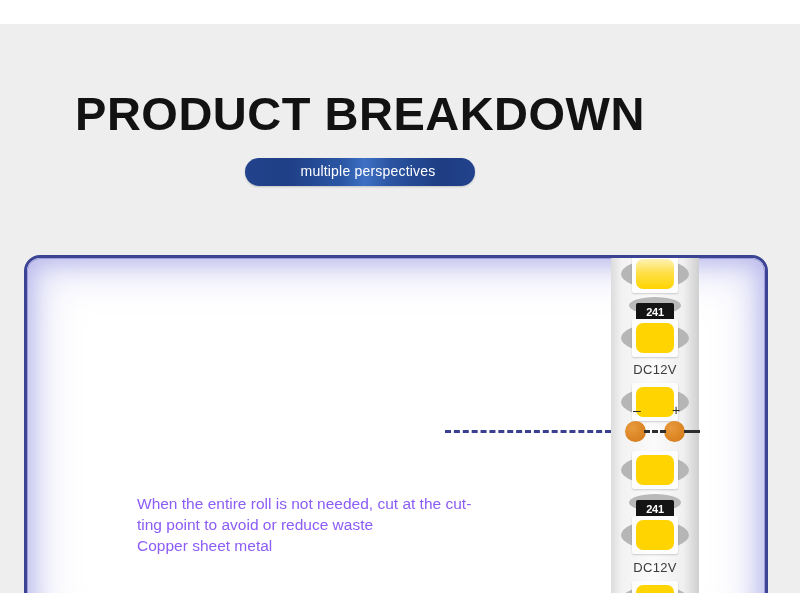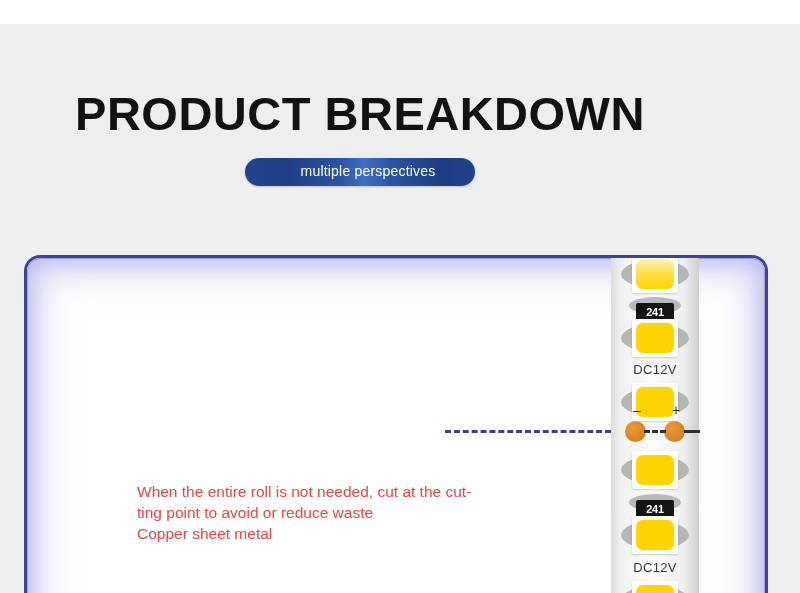--- a/index.html
+++ b/index.html
@@ -124,23 +124,23 @@
     left: 418px;
     top: 172px;
     width: 166px;
     height: 0;
     border-top: 3px dashed #3a3f8f;
   }
 
   #body-copy {
     position: absolute;
     left: 110px;
-    top: 223px;
+    top: 235px;
     width: 420px;
-    color: #ef4444;
+    color: #8b5cf6;
     font-size: 15.5px;
     line-height: 21px;
     white-space: pre-line;
   }
 
   
   #led-strip {
     position: absolute;
     left: 584px;
     top: 0px;

